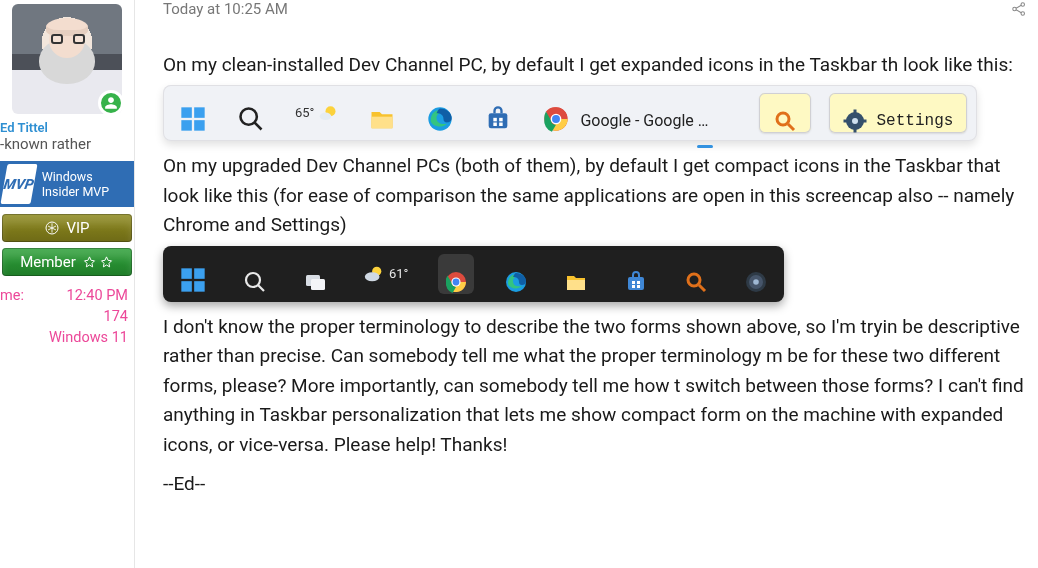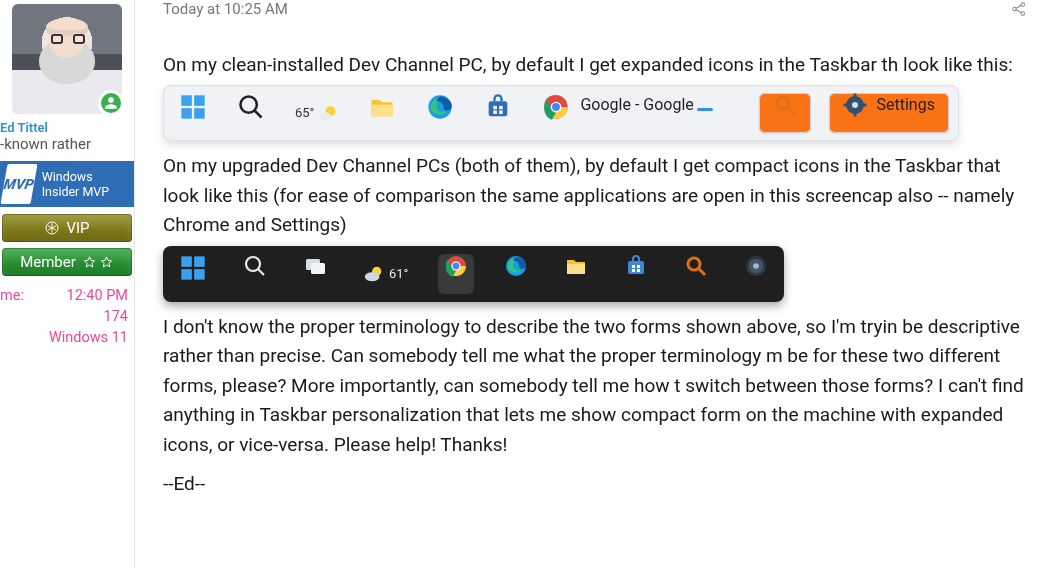--- a/index.html
+++ b/index.html
@@ -121,27 +121,28 @@
     box-shadow: 0 4px 8px rgba(0,0,0,.12), inset 0 0 0 1px #e0e0e4;
     height:56px;
   }
   .figure.dark {
     background:#1f1f1f;
     box-shadow: 0 4px 10px rgba(0,0,0,.35);
     height:56px;
     gap: 24px;
   }
   .tb-item {
-    display:flex; align-items:flex-start; gap:8px;
+    display:flex; align-items:flex-end; gap:8px;
     height:40px; padding:0 6px; border-radius:6px;
     font-size:16px; color:#222;
   }
   .figure.light .tb-item.boxed {
-    background:#f97316; box-shadow: inset 0 0 0 1px #d0d0d4, 0 1px 2px rgba(0,0,0,.1);
+    background:#fef9c3; box-shadow: inset 0 0 0 1px #d0d0d4, 0 1px 2px rgba(0,0,0,.1);
     padding:0 14px;
+    font-family:Liberation Mono, monospace;
   }
   .icon28 { width:28px; height:28px; display:block; }
   .icon24 { width:24px; height:24px; display:block; }
   .weather { display:flex; align-items:center; gap:4px; font-size:13px; color:#333;justify-content:center; }
   .figure.dark .weather { color:#e6e6e6; }
   .badge-line {
     width:16px; height:3px; border-radius:2px; background:#3392e0;
     position:relative; top:15px; left:-22px;
   }
 

